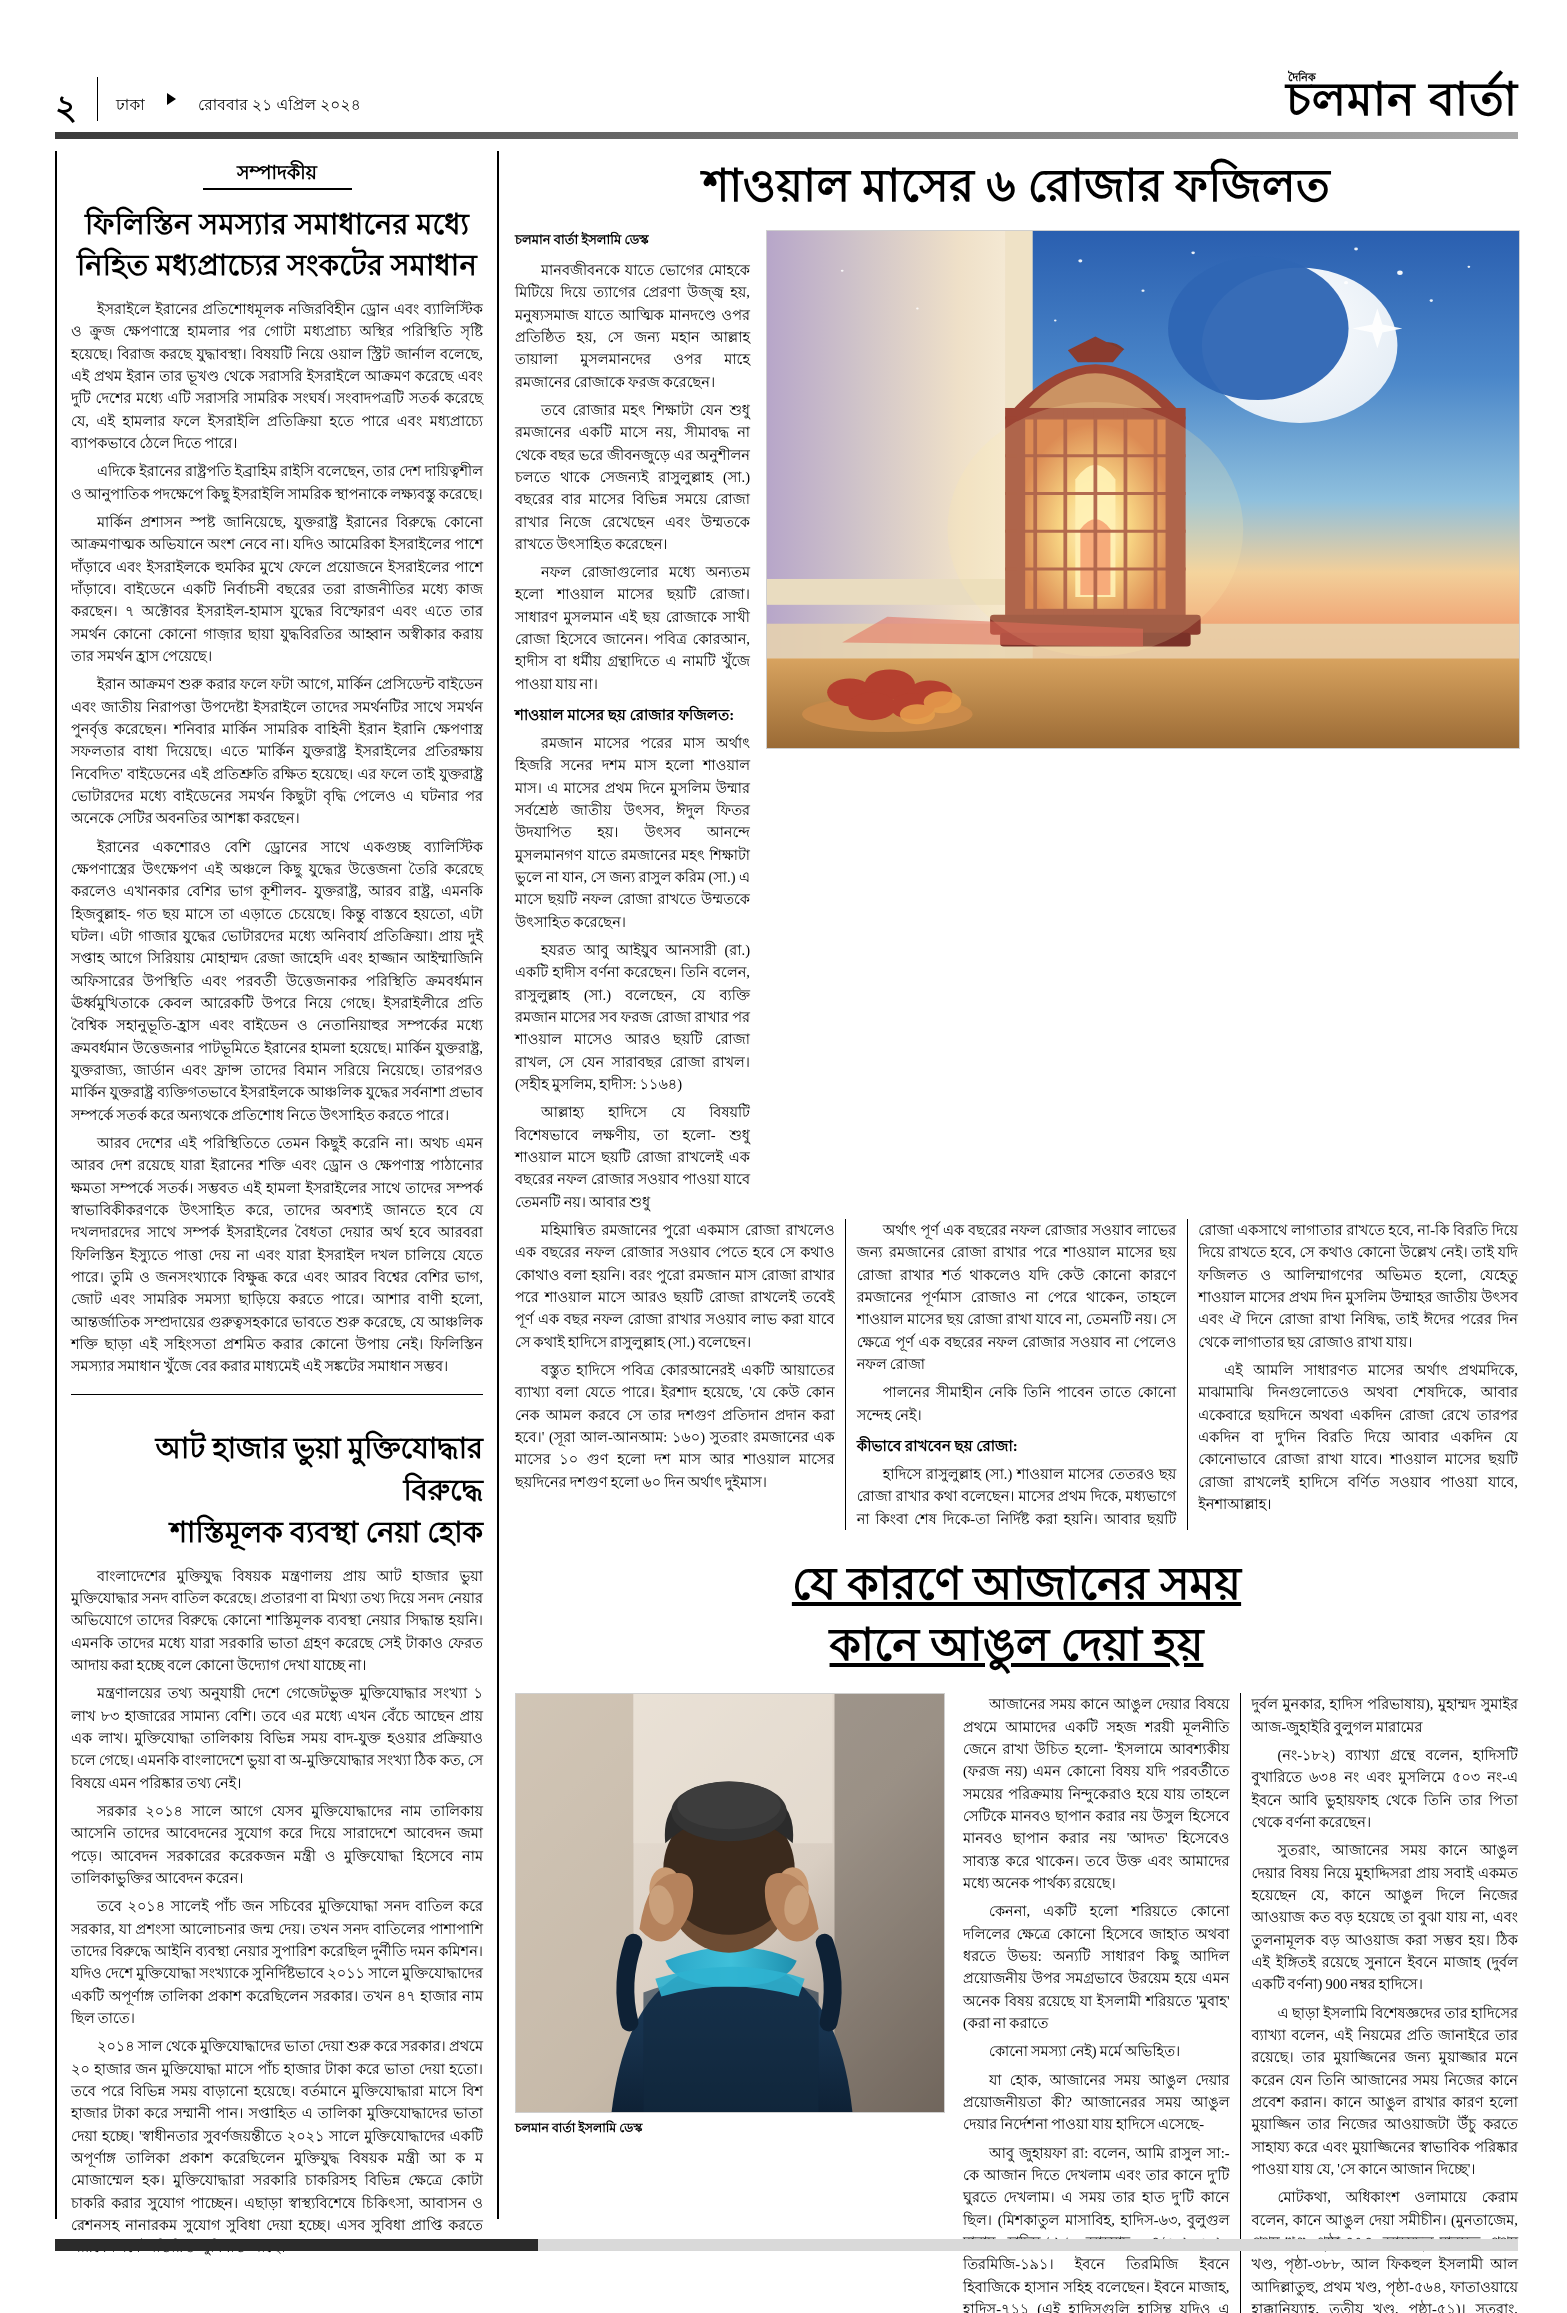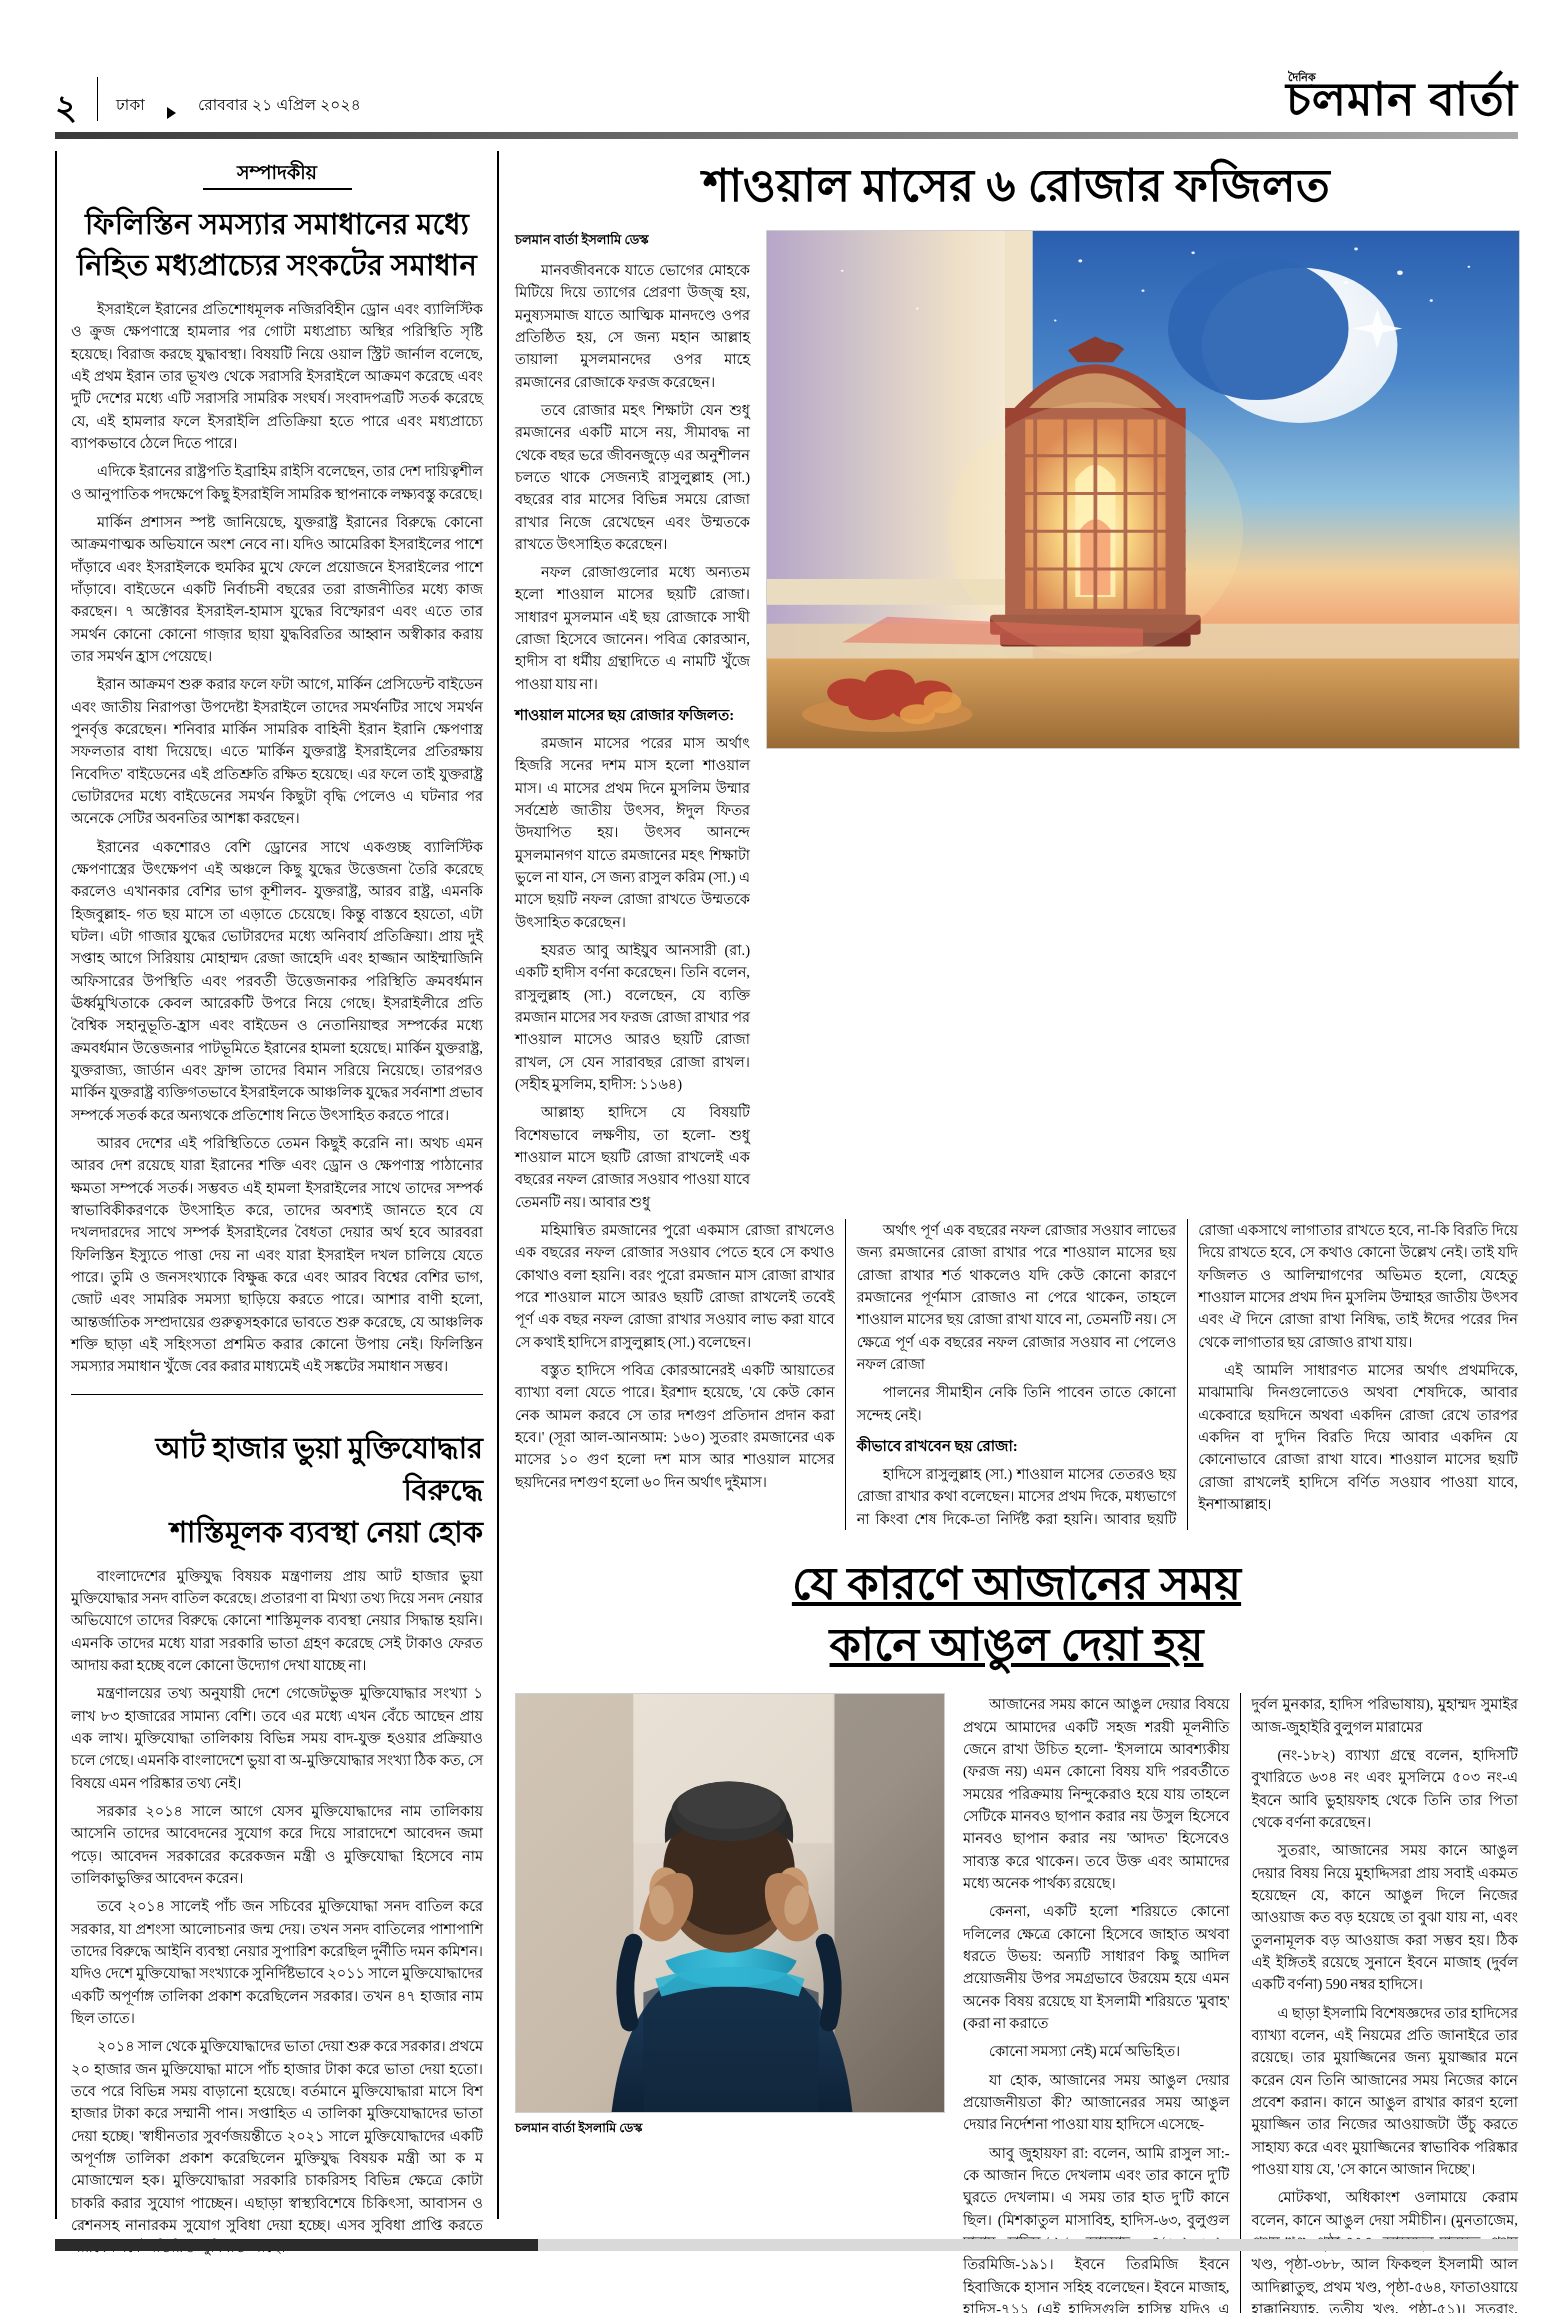--- a/index.html
+++ b/index.html
@@ -19,21 +19,21 @@
   .mast-left{ display:flex; align-items:flex-end; gap:10px; }
   .page-no{
     font-size:34px; font-weight:700; line-height:.95;
     font-family:"Liberation Serif",serif; padding-right:10px;
   }
   .mast-divider{
     width:1px; background:#000; height:44px; margin:0 8px 3px 0;
   }
   .dateline{
     font-size:15.4px; letter-spacing:0.2px; padding-bottom:5px;
-    display:flex; align-items:flex-end; gap:20px; white-space:nowrap;
+    display:flex; align-items:flex-start; gap:20px; white-space:nowrap;
   }
   .triangle{
     width:0;height:0;border-left:9px solid #000;
     border-top:6px solid transparent;border-bottom:6px solid transparent;
     display:inline-block; margin:0 2px;
   }
   .logo{
     font-size:46px; font-weight:700; letter-spacing:1px;
     line-height:1; padding-bottom:2px; position:relative;
     font-family:Liberation Sans, sans-serif;
@@ -364,21 +364,21 @@
         </div>
 
         <div class="bb-cols">
           <div class="twocol">
             <p class="body">আজানের সময় কানে আঙুল দেয়ার বিষয়ে প্রথমে আমাদের একটি সহজ শরয়ী মূলনীতি জেনে রাখা উচিত হলো- 'ইসলামে আবশ্যকীয় (ফরজ নয়) এমন কোনো বিষয় যদি পরবর্তীতে সময়ের পরিক্রমায় নিন্দুকেরাও হয়ে যায় তাহলে সেটিকে মানবও ছাপান করার নয় উসুল হিসেবে মানবও ছাপান করার নয় 'আদত' হিসেবেও সাব্যস্ত করে থাকেন। তবে উক্ত এবং আমাদের মধ্যে অনেক পার্থক্য রয়েছে।</p>
             <p class="body">কেননা, একটি হলো শরিয়তে কোনো দলিলের ক্ষেত্রে কোনো হিসেবে জাহাত অথবা ধরতে উভয়: অন্যটি সাধারণ কিছু আদিল প্রয়োজনীয় উপর সমগ্রভাবে উরয়েম হয়ে এমন অনেক বিষয় রয়েছে যা ইসলামী শরিয়তে 'মুবাহ' (করা না করাতে</p>
             <p class="body">কোনো সমস্যা নেই) মর্মে অভিহিত।</p>
             <p class="body">যা হোক, আজানের সময় আঙুল দেয়ার প্রয়োজনীয়তা কী? আজানেরর সময় আঙুল দেয়ার নির্দেশনা পাওয়া যায় হাদিসে এসেছে-</p>
             <p class="body">আবু জুহায়ফা রা: বলেন, আমি রাসুল সা:-কে আজান দিতে দেখলাম এবং তার কানে দু'টি ঘুরতে দেখলাম। এ সময় তার হাত দু'টি কানে ছিল। (মিশকাতুল মাসাবিহ, হাদিস-৬৩, বুলুগুল মারাম, হাদিস-১৮২, আহমাদ : ৪/৩০৮-৩০৮, তিরমিজি-১৯১। ইবনে তিরমিজি ইবনে হিবাজিকে হাসান সহিহ বলেছেন। ইবনে মাজাহ, হাদিস-৭১১ (এই হাদিসগুলি হাসিন্থ যদিও এ হাদিসের সনদে দুর্বলতা আছে), তাবারানি হাদিস-৭১০ (হাদিসটি দুর্বল), ইত্যাদি, হাদিস-২৩০, ২৩১, আবু দাউদ-২২০ (হাদিস দুর্বল মুনকার, হাদিস পরিভাষায়), মুহাম্মদ সুমাইর আজ-জুহাইরি বুলুগল মারামের</p>
             <p class="body">(নং-১৮২) ব্যাখ্যা গ্রন্থে বলেন, হাদিসটি বুখারিতে ৬৩৪ নং এবং মুসলিমে ৫০৩ নং-এ ইবনে আবি ভুহায়ফাহ থেকে তিনি তার পিতা থেকে বর্ণনা করেছেন।</p>
-            <p class="body">সুতরাং, আজানের সময় কানে আঙুল দেয়ার বিষয় নিয়ে মুহাদ্দিসরা প্রায় সবাই একমত হয়েছেন যে, কানে আঙুল দিলে নিজের আওয়াজ কত বড় হয়েছে তা বুঝা যায় না, এবং তুলনামূলক বড় আওয়াজ করা সম্ভব হয়। ঠিক এই ইঙ্গিতই রয়েছে সুনানে ইবনে মাজাহ (দুর্বল একটি বর্ণনা) 590 নম্বর হাদিসে।</p>
+            <p class="body">সুতরাং, আজানের সময় কানে আঙুল দেয়ার বিষয় নিয়ে মুহাদ্দিসরা প্রায় সবাই একমত হয়েছেন যে, কানে আঙুল দিলে নিজের আওয়াজ কত বড় হয়েছে তা বুঝা যায় না, এবং তুলনামূলক বড় আওয়াজ করা সম্ভব হয়। ঠিক এই ইঙ্গিতই রয়েছে সুনানে ইবনে মাজাহ (দুর্বল একটি বর্ণনা) 900 নম্বর হাদিসে।</p>
             <p class="body">এ ছাড়া ইসলামি বিশেষজ্ঞদের তার হাদিসের ব্যাখ্যা বলেন, এই নিয়মের প্রতি জানাইরে তার রয়েছে। তার মুয়াজ্জিনের জন্য মুয়াজ্জার মনে করেন যেন তিনি আজানের সময় নিজের কানে প্রবেশ করান। কানে আঙুল রাখার কারণ হলো মুয়াজ্জিন তার নিজের আওয়াজটা উঁচু করতে সাহায্য করে এবং মুয়াজ্জিনের স্বাভাবিক পরিষ্কার পাওয়া যায় যে, 'সে কানে আজান দিচ্ছে'।</p>
             <p class="body">মোটকথা, অধিকাংশ ওলামায়ে কেরাম বলেন, কানে আঙুল দেয়া সমীচীন। (মুনতাজেম, প্রথম খণ্ড, পৃষ্ঠা-৪৭৪, আহমুদুল মাবসুত, প্রথম খণ্ড, পৃষ্ঠা-৩৮৮, আল ফিকহুল ইসলামী আল আদিল্লাতুহু, প্রথম খণ্ড, পৃষ্ঠা-৫৬৪, ফাতাওয়ায়ে হাক্কানিয়্যাহ, তৃতীয় খণ্ড, পৃষ্ঠা-৫১)। সুতরাং, আজানের সময় যদি কেউ কানে আঙুল না দেন, তাহলেও আজান শুদ্ধ হয়ে যাবে।</p>
           </div>
         </div>
       </div>
 
     </div>
   </div>
 
   <div class="footer-bar"></div>

